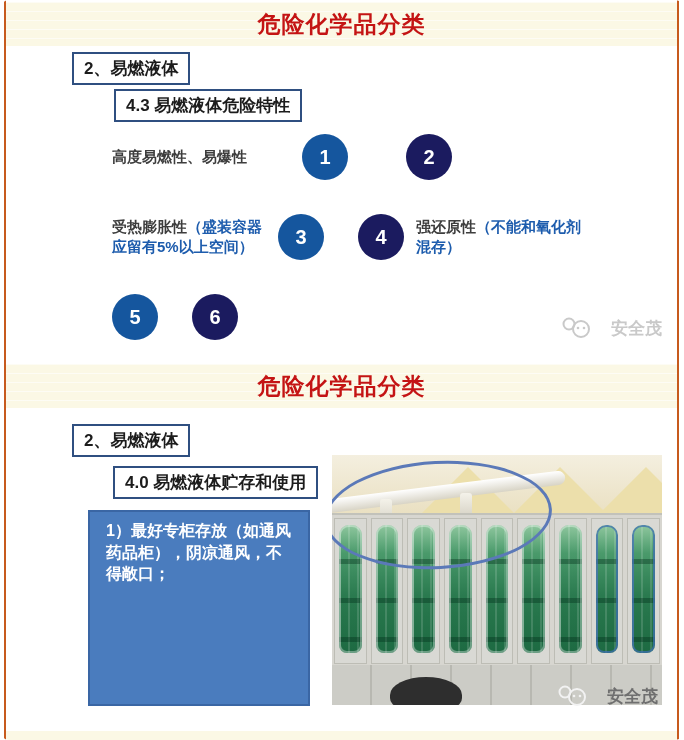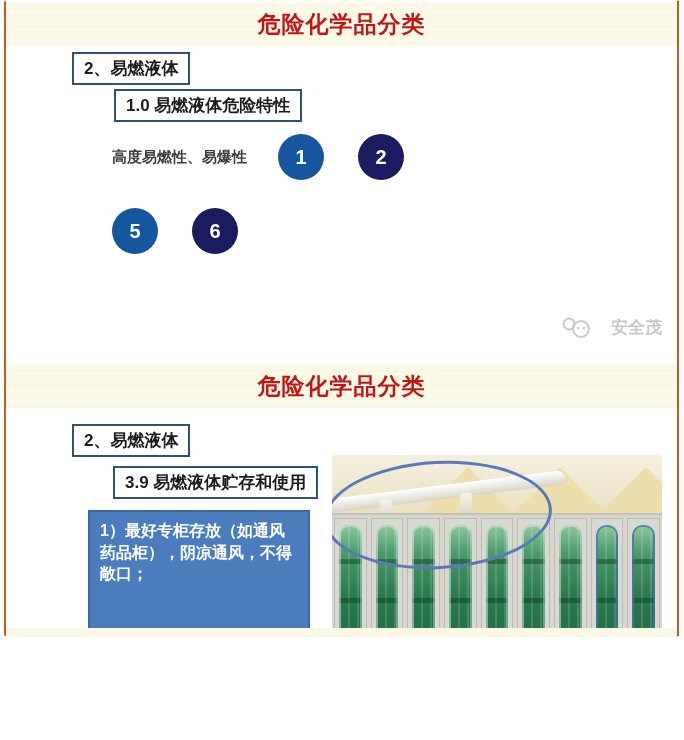--- a/index.html
+++ b/index.html
@@ -1,53 +1,53 @@
 <!DOCTYPE html>
 <html><head>
 <meta charset="utf-8">
 <style>
   html,body{margin:0;padding:0;background:#ffffff;}
-  .page{position:relative;width:684px;height:637px;background:#ffffff;overflow:hidden;
+  .page{position:relative;width:684px;height:740px;background:#ffffff;overflow:hidden;
         font-family:"Liberation Sans","DejaVu Sans",sans-serif;border-radius:9px;}
   .edge{position:absolute;top:0;bottom:0;width:2px;background:#c75a1d;}
   .edge.left{left:4px;}
   .edge.right{right:5px;}
 
   .band{position:absolute;left:6px;right:7px;height:44px;
         background-color:#fbf8e5;
         background-image:repeating-linear-gradient(180deg,rgba(255,255,255,.6) 0 1px,rgba(255,255,255,0) 1px 9px);
         display:flex;align-items:center;justify-content:center;}
   .band-title{font-size:23px;font-weight:bold;color:#c41414;letter-spacing:1px;}
 
   .hbox{position:absolute;display:inline-block;border:2px solid #2f4f80;background:#ffffff;
         padding:3px 10px;font-size:17px;font-weight:bold;color:#1c1c1c;white-space:nowrap;}
 
   .features{position:absolute;left:112px;top:133px;width:479px;}
   .feat-row{display:flex;align-items:center;}
-  .feat-row.r1{height:48px;margin-bottom:22px;}
+  .feat-row.r1{height:48px;margin-bottom:28px;gap:24px;}
   .feat-row.r2{height:56px;margin-bottom:24px;}
   .feat-row.r3{height:56px;}
   .slot-label-l{width:154px;margin-right:12px;}
   .slot-label-r{width:175px;margin-left:12px;}
   .feat-label{font-size:15px;line-height:1.35;font-weight:600;color:#3d3d3d;}
   .feat-label .blue{color:#1d5cad;font-weight:700;}
   .num-circle{width:46px;height:46px;border-radius:50%;flex:0 0 46px;
               display:flex;align-items:center;justify-content:center;
               color:#ffffff;font-size:20px;font-weight:bold;}
   .c-odd{background:#15569e;}
   .c-even{background:#1b1b5f;margin-left:34px;}
 
-  .wm{position:absolute;display:flex;align-items:flex-start;gap:20px;font-size:17px;font-weight:bold;}
+  .wm{position:absolute;display:flex;align-items:center;gap:20px;font-size:17px;font-weight:bold;}
   .wm1{right:22px;top:316px;color:#c9c9c9;}
   .wm2{right:26px;top:684px;color:#6f6f6f;}
   .wm2 .wm-icon{color:#f2f2f2;}
   .wm-icon{display:inline-flex;}
 
   .bluebox{position:absolute;left:88px;top:510px;width:222px;height:196px;box-sizing:border-box;
-           background:#4a7cbe;border:2px solid #3a66a4;padding:8px 10px;
+           background:#4a7cbe;border:2px solid #3a66a4;padding:8px 16px;
            color:#ffffff;font-size:16px;font-weight:bold;line-height:1.35;}
 
   
   .photo{position:absolute;left:332px;top:455px;width:330px;height:250px;overflow:hidden;background:#ddd8c4;}
   .ceiling{position:absolute;left:0;right:0;top:0;height:75px;background:linear-gradient(180deg,#f4efdf,#e7dcba);}
   .hood{position:absolute;top:12px;width:104px;height:52px;background:#ecdfab;
         clip-path:polygon(50% 0,100% 100%,0 100%);}
   .hood.h1{left:84px;} .hood.h2{left:176px;} .hood.h3{left:262px;}
   .duct{position:absolute;left:-10px;top:30px;width:244px;height:14px;border-radius:7px;
         background:linear-gradient(180deg,#ffffff,#d8d4c6);transform:rotate(-7deg);}
@@ -77,32 +77,42 @@
 
 <div class="page">
   <div class="edge left"></div>
   <div class="edge right"></div>
 
   <div class="band" style="top:2px;">
     <div class="band-title">危险化学品分类</div>
   </div>
 
   <div class="hbox" style="left:72px;top:52px;">2、易燃液体</div>
-  <div class="hbox" style="left:114px;top:89px;">1.0 易燃液体危险特性</div>
+  <div class="hbox" style="left:114px;top:89px;">4.3 易燃液体危险特性</div>
 
   <div class="features">
 
     <div class="feat-row r1">
       <div class="feat-label slot-label-l">
         <span class="black">高度易燃性、易爆性</span><span class="blue"></span>
       </div>
       <div class="num-circle c-odd">1</div>
       <div class="num-circle c-even">2</div>
     </div>
 
+    <div class="feat-row r2">
+      <div class="feat-label slot-label-l">
+        <span class="black">受热膨胀性</span><span class="blue">（盛装容器应留有5%以上空间）</span>
+      </div>
+      <div class="num-circle c-odd">3</div>
+      <div class="num-circle c-even">4</div>
+      <div class="feat-label slot-label-r">
+        <span class="black">强还原性</span><span class="blue">（不能和氧化剂混存）</span>
+      </div>
+    </div>
 
     <div class="feat-row r3">
       <div class="num-circle c-odd">5</div>
       <div class="num-circle c-even">6</div>
     </div>
   </div>
 
   <div class="wm wm1">
     <span class="wm-icon">
       <svg width="30" height="24" viewBox="0 0 30 24">
@@ -113,21 +123,21 @@
       </svg>
     </span>
     <span>安全茂</span>
   </div>
 
   <div class="band" style="top:364px;">
     <div class="band-title">危险化学品分类</div>
   </div>
 
   <div class="hbox" style="left:72px;top:424px;">2、易燃液体</div>
-  <div class="hbox" style="left:113px;top:466px;">3.9 易燃液体贮存和使用</div>
+  <div class="hbox" style="left:113px;top:466px;">4.0 易燃液体贮存和使用</div>
 
   <div class="bluebox">
     <div>1）最好专柜存放（如通风药品柜），阴凉通风，不得敞口；</div>
   </div>
 
   <div class="photo">
     <div class="ceiling"></div>
     <div class="hood h1"></div>
     <div class="hood h2"></div>
     <div class="hood h3"></div>

